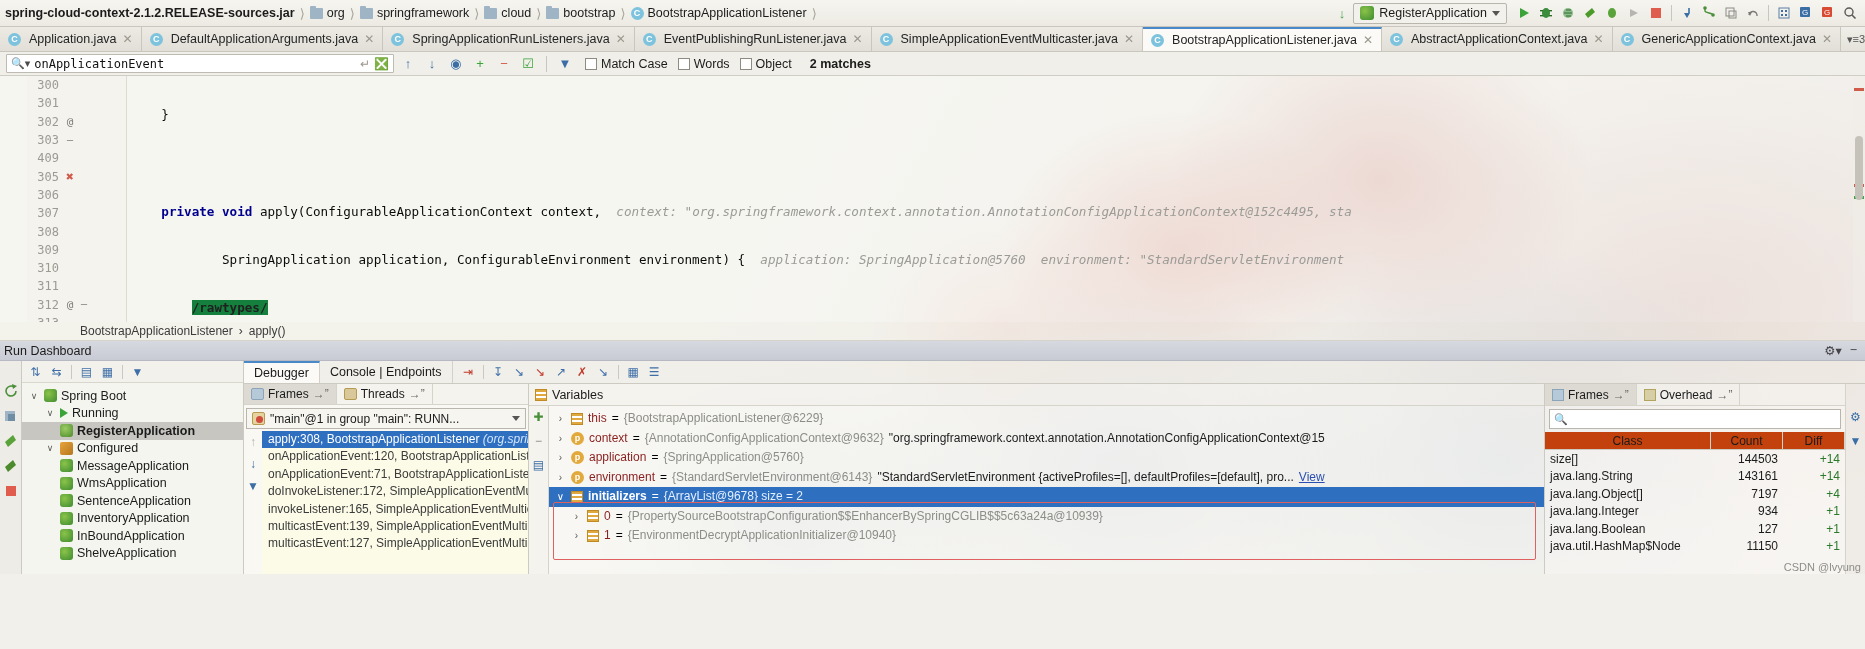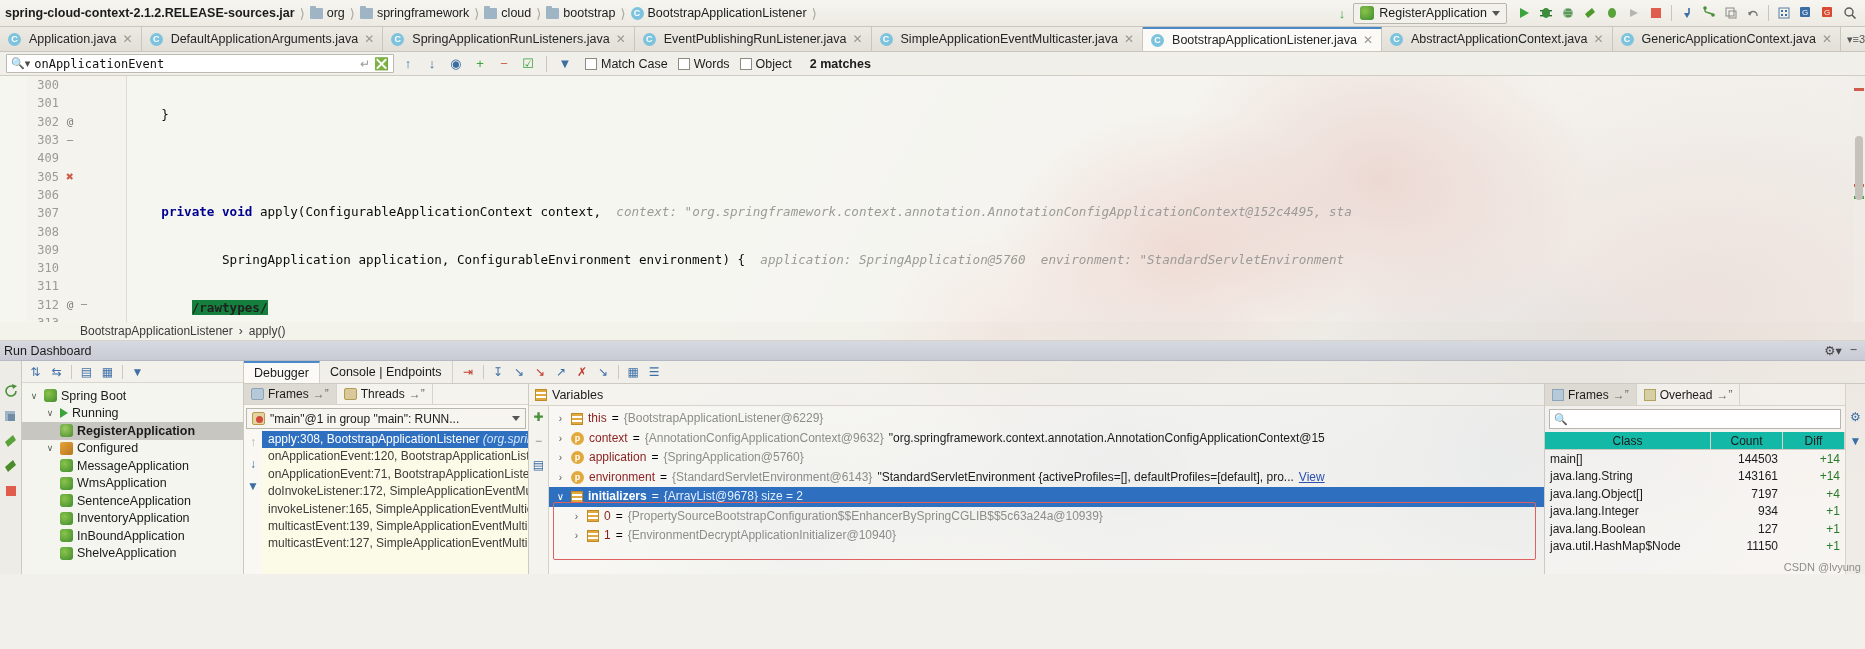--- a/index.html
+++ b/index.html
@@ -213,21 +213,21 @@
   .sel-box { position:absolute; border:1px solid #e06060; border-radius:2px; pointer-events:none; }
   .var-rail { width:20px; flex:none; display:flex; flex-direction:column; align-items:center; gap:10px; padding-top:4px; border-right:1px solid #d6d3ca; background: rgba(240,238,232,0.45);}
 
   .memcol { width: 300px; flex: none; display: flex; flex-direction: column; background: rgba(252,251,247,0.65); }
   .mem-tabs { height:22px; display:flex; align-items:stretch; border-bottom:1px solid #d6d3ca; background: rgba(240,238,232,0.5);}
   .mem-tab { display:flex;align-items:center;gap:4px;padding:0 7px;font-size:12px;color:#1b1b1b;border-right:1px solid #d6d3ca;}
   .mem-tab.active{background:#dcdad2;}
   .mem-ico { width:12px;height:12px;flex:none;background:#b6c9d8;border:1px solid #8ba4ba;}
   .mem-search { height:20px; margin:3px 4px; border:1px solid #b9b6ad; background:#fff; display:flex;align-items:center;padding:0 4px;}
   .mem-table { flex:1; overflow:hidden; font-size:12px;}
-  .mt-head { height:18px; display:flex; background:#14b8a6; border-bottom:1px solid #cdcac1; color:#1b1b1b;}
+  .mt-head { height:18px; display:flex; background:#c2410c; border-bottom:1px solid #cdcac1; color:#1b1b1b;}
   .mt-head div { display:flex;align-items:center;justify-content:center;border-right:1px solid #d6d3ca;}
   .mt-row { height:17.5px; display:flex; color:#1b1b1b;}
   .mt-row div { display:flex;align-items:center; padding:0 5px;}
   .c-class { flex:1; justify-content:flex-start;}
   .c-count { width:72px; justify-content:flex-end;}
   .c-diff  { width:62px; justify-content:flex-end; color:#2a7a2a;}
   .gear-col { width:20px; flex:none; background: rgba(240,238,232,0.5); border-left:1px solid #d6d3ca; }
 
   .watermark { position:absolute; right:4px; bottom:1px; font-size:11px; color:#8e8e88; z-index:5;}
 </style>
@@ -782,21 +782,21 @@
           <div class="mem-search">
             <span class="mag">🔍</span>
           </div>
           <div class="mem-table">
             <div class="mt-head">
               <div class="c-class" style="justify-content:center">Class</div>
               <div class="c-count" style="justify-content:center">Count</div>
               <div class="c-diff" style="justify-content:center;color:#1b1b1b">Diff</div>
             </div>
             <div class="mt-row">
-              <div class="c-class">main[]</div>
+              <div class="c-class">size[]</div>
               <div class="c-count">144503</div>
               <div class="c-diff">+14</div>
             </div>
             <div class="mt-row">
               <div class="c-class">java.lang.String</div>
               <div class="c-count">143161</div>
               <div class="c-diff">+14</div>
             </div>
             <div class="mt-row">
               <div class="c-class">java.lang.Object[]</div>

